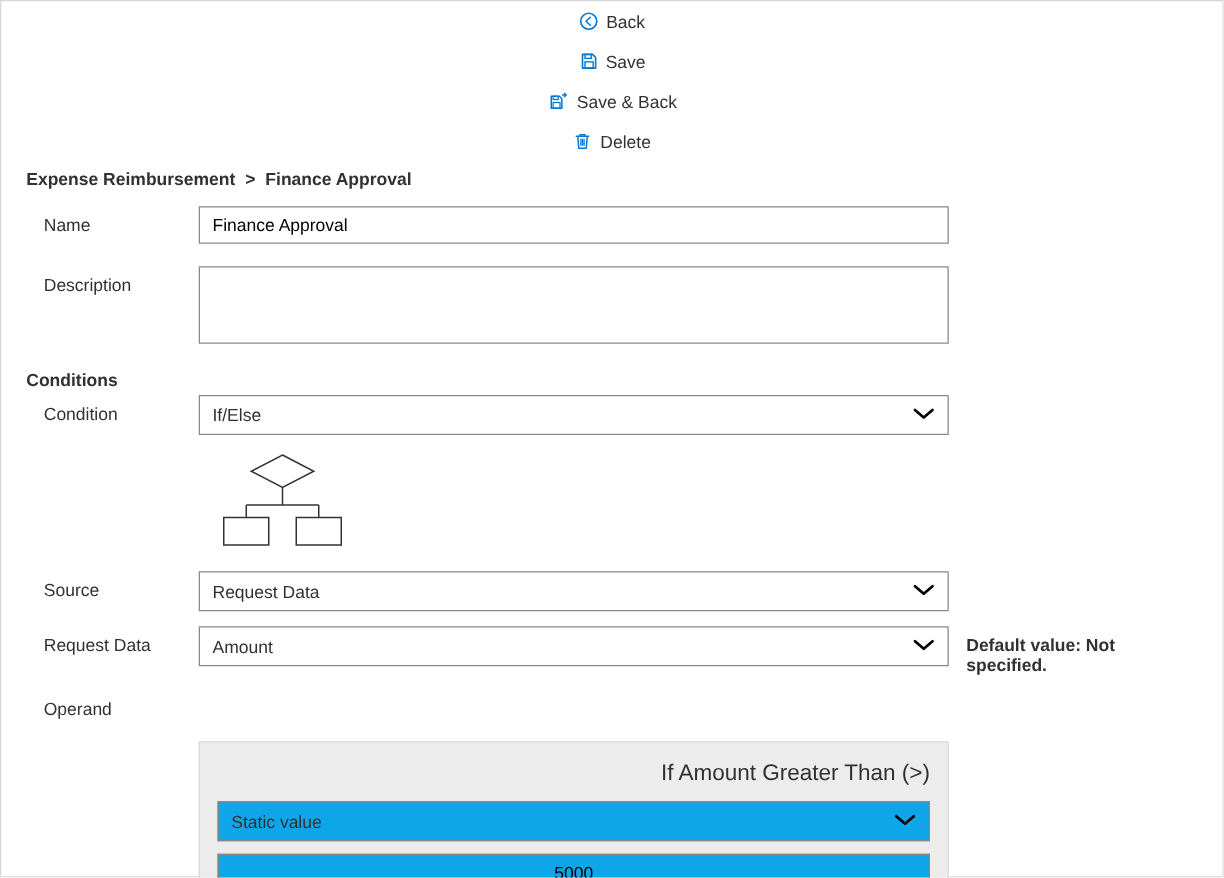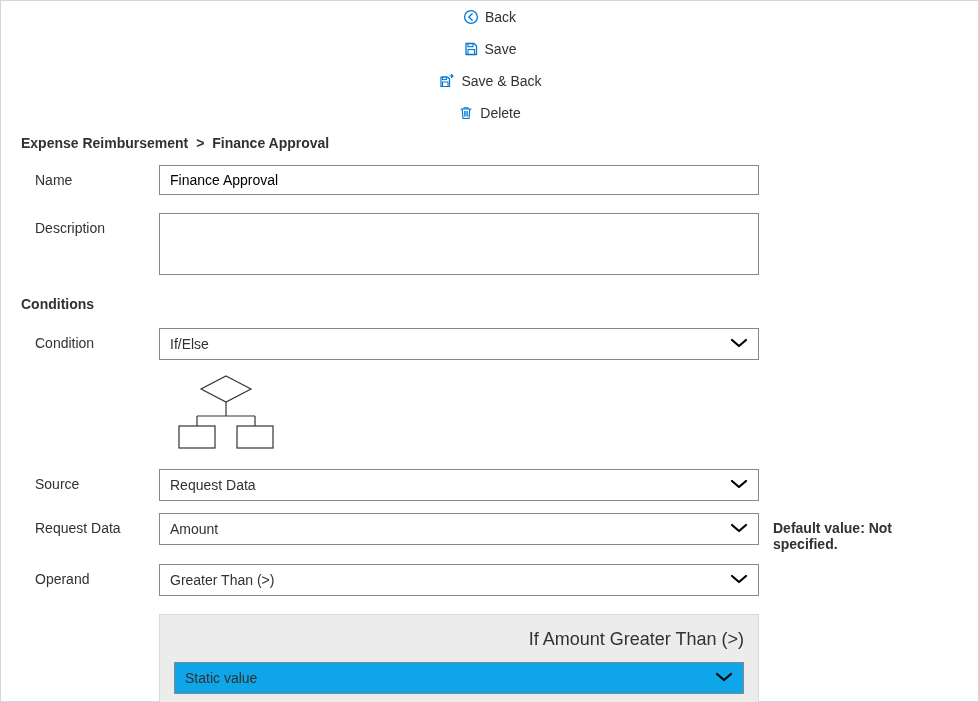--- a/index.html
+++ b/index.html
@@ -89,21 +89,21 @@
     height: 32px;
     cursor: pointer;
   }
   .select .chev {
     flex-shrink: 0;
     margin-left: 8px;
   }
   .section-title {
     font-weight: 600;
     font-size: 14px;
-    margin: 8px 0 16px -14px;
+    margin: 8px 0 4px -14px;
   }
   .diagram-wrap {
     margin: 6px 0 14px 116px;
   }
   .cond-panel {
     margin-left: 124px;
     width: 600px;
     background: #ececec;
     border: 1px solid #d9d9d9;
     padding: 14px 14px 14px 14px;
@@ -250,30 +250,20 @@
                 <path d="M2 3 L9 9 L16 3" fill="none" stroke="#000" stroke-width="2.2" stroke-linecap="round" stroke-linejoin="round"></path>
               </svg>
           </span>
         </div>
       </div>
       <div class="side-note">Default value: Not specified.</div>
     </div>
 
     <div class="row">
       <div class="label">Operand</div>
-      <div class="field-col">
-        <div class="select">
-          <span>Greater Than (&gt;)</span>
-          <span class="chev">
-            <svg width="18" height="12" viewBox="0 0 18 12">
-                <path d="M2 3 L9 9 L16 3" fill="none" stroke="#000" stroke-width="2.2" stroke-linecap="round" stroke-linejoin="round"></path>
-              </svg>
-          </span>
-        </div>
-      </div>
     </div>
 
     <div class="cond-panel">
       <div class="cond-panel-title">If Amount Greater Than (&gt;)</div>
       <div class="select">
         <span>Static value</span>
         <span class="chev">
           <svg width="18" height="12" viewBox="0 0 18 12">
               <path d="M2 3 L9 9 L16 3" fill="none" stroke="#000" stroke-width="2.2" stroke-linecap="round" stroke-linejoin="round"></path>
             </svg>

